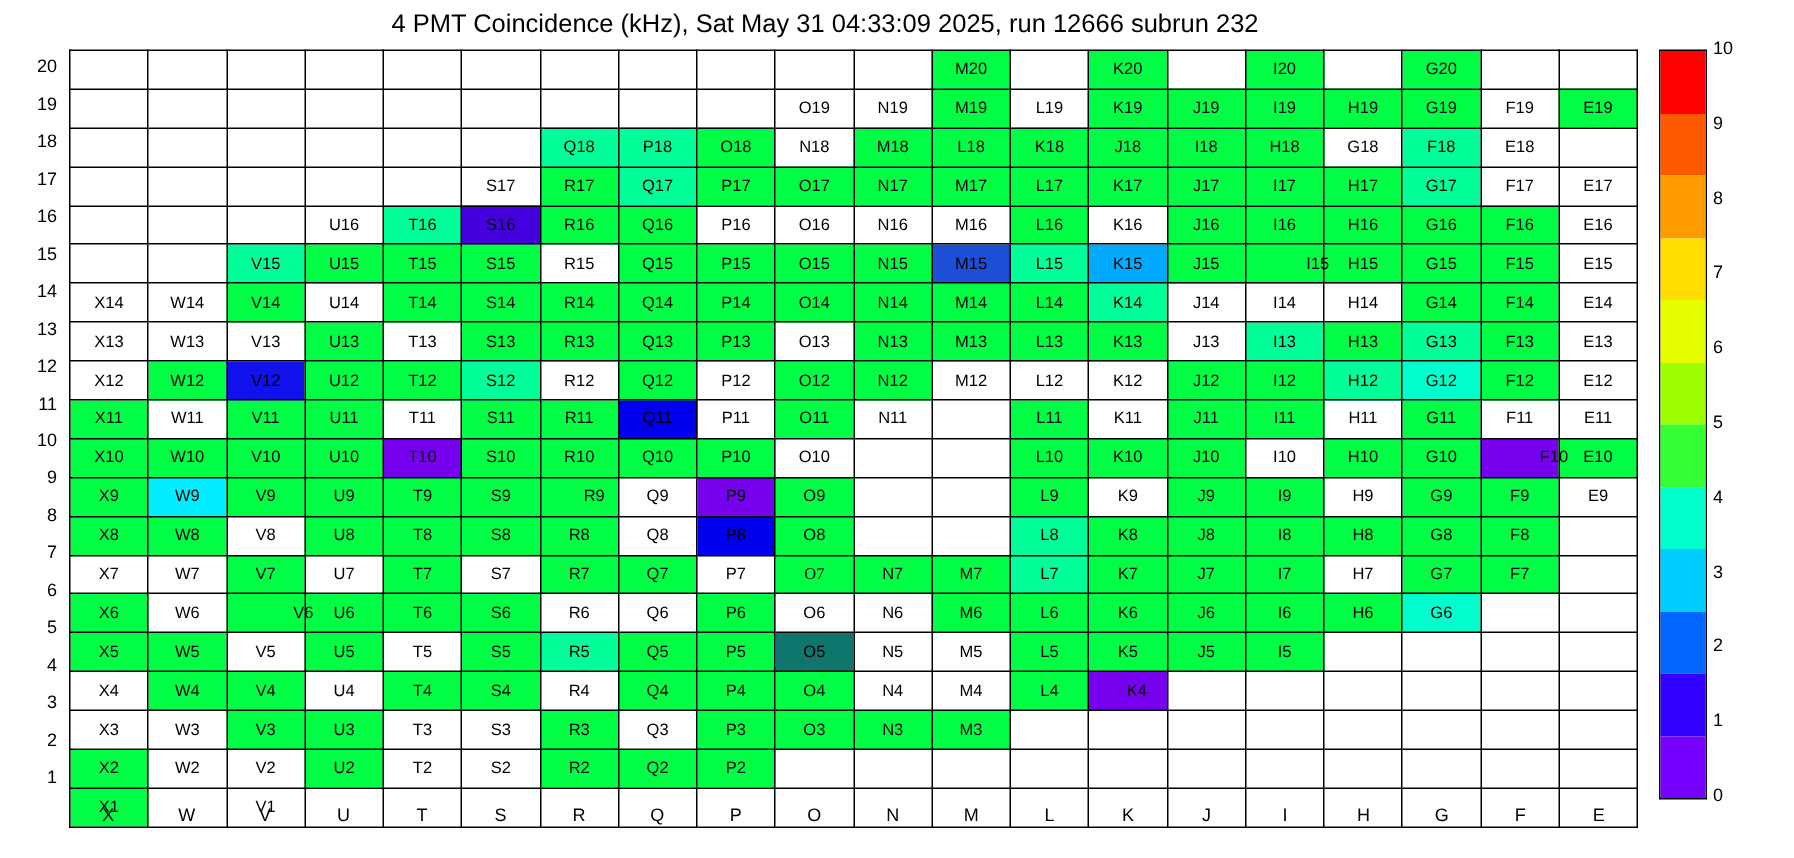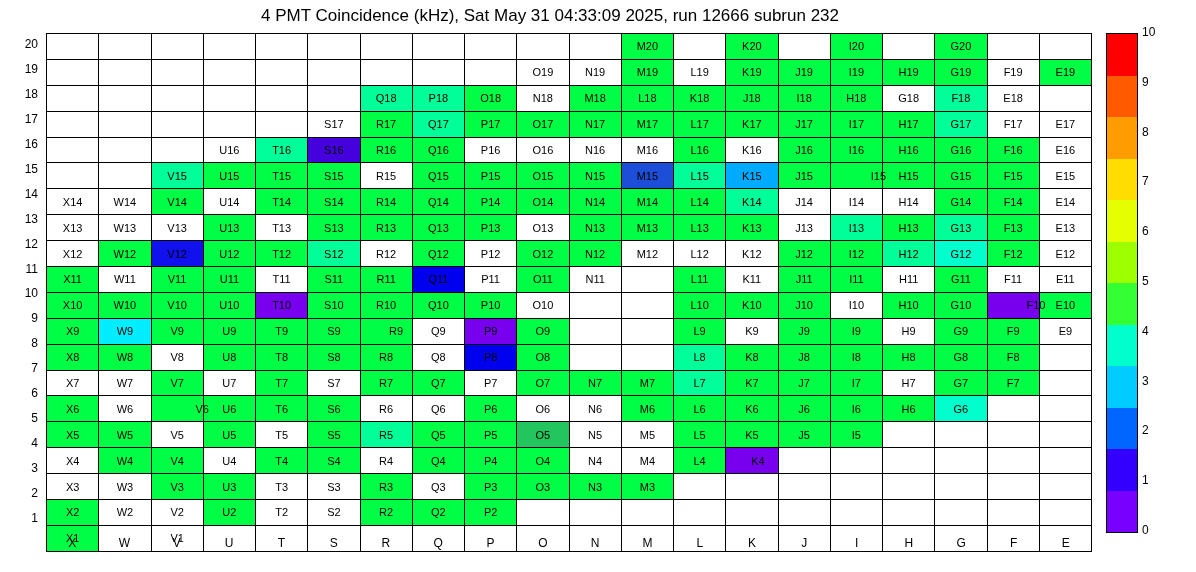--- a/index.html
+++ b/index.html
@@ -354,21 +354,21 @@
           <tr>
             <td>X7</td>
             <td>W7</td>
             <td style="background: rgb(0, 255, 68);">V7</td>
             <td>U7</td>
             <td style="background: rgb(0, 255, 68);">T7</td>
             <td>S7</td>
             <td style="background: rgb(0, 255, 68);">R7</td>
             <td style="background: rgb(0, 255, 68);">Q7</td>
             <td>P7</td>
-            <td style="background: rgb(0, 255, 68);">O7</td>
+            <td style="background: rgb(0, 255, 68); font-family: Liberation Serif, serif;">O7</td>
             <td style="background: rgb(0, 255, 68);">N7</td>
             <td style="background: rgb(0, 255, 68);">M7</td>
             <td style="background: rgb(0, 255, 153);">L7</td>
             <td style="background: rgb(0, 255, 68);">K7</td>
             <td style="background: rgb(0, 255, 68);">J7</td>
             <td style="background: rgb(0, 255, 68);">I7</td>
             <td>H7</td>
             <td style="background: rgb(0, 255, 68);">G7</td>
             <td style="background: rgb(0, 255, 68);">F7</td>
             <td></td>
@@ -398,21 +398,21 @@
           <tr>
             <td style="background: rgb(0, 255, 68);">X5</td>
             <td style="background: rgb(0, 255, 68);">W5</td>
             <td>V5</td>
             <td style="background: rgb(0, 255, 68);">U5</td>
             <td>T5</td>
             <td style="background: rgb(0, 255, 68);">S5</td>
             <td style="background: rgb(0, 255, 153);">R5</td>
             <td style="background: rgb(0, 255, 68);">Q5</td>
             <td style="background: rgb(0, 255, 68);">P5</td>
-            <td style="background: #22c55e;">O5</td>
+            <td style="background: #0f766e;">O5</td>
             <td>N5</td>
             <td>M5</td>
             <td style="background: rgb(0, 255, 68);">L5</td>
             <td style="background: rgb(0, 255, 68);">K5</td>
             <td style="background: rgb(0, 255, 68);">J5</td>
             <td style="background: rgb(0, 255, 68);">I5</td>
             <td></td>
             <td></td>
             <td></td>
             <td></td>

